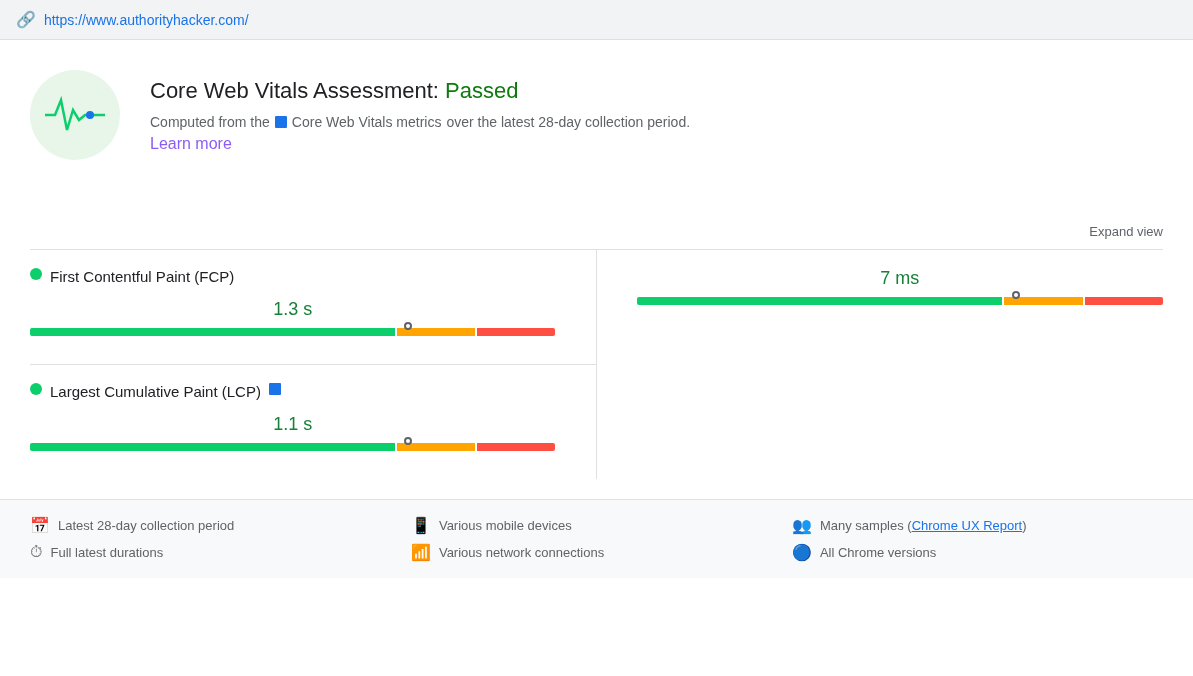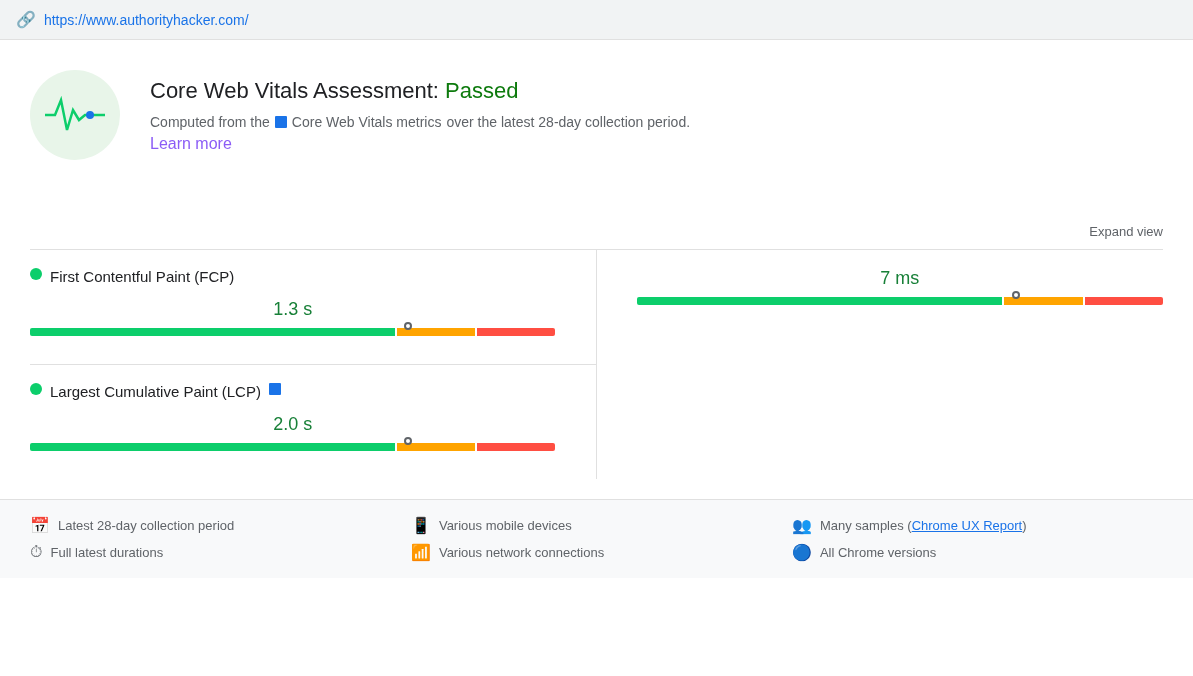--- a/index.html
+++ b/index.html
@@ -286,21 +286,21 @@
           </div>
         </div>
       </div>
     </div>
       <div class="metric-cell">
       <div class="metric-label">
         <span class="dot-green"></span>
         <span>Largest Cumulative Paint (LCP)</span>
         <span class="field-icon"></span>
       </div>
-      <div class="metric-value">2.0 s</div>
+      <div class="metric-value">1.1 s</div>
       <div class="progress-wrap">
         <div class="bar-row">
           <div class="seg-green" style="flex: 70;"></div>
           <div class="seg-orange" style="flex: 15;"></div>
           <div class="seg-red" style="flex: 15;"></div>
         </div>
         <div style="position:relative; height:10px; width:100%;">
           <div style="position:absolute; left:72%; transform:translateX(-50%); top:-14px;">
             <div style="width:8px;height:8px;background:#fff;border:2px solid #5f6368;border-radius:50%;margin:0 auto;"></div>
           </div>

